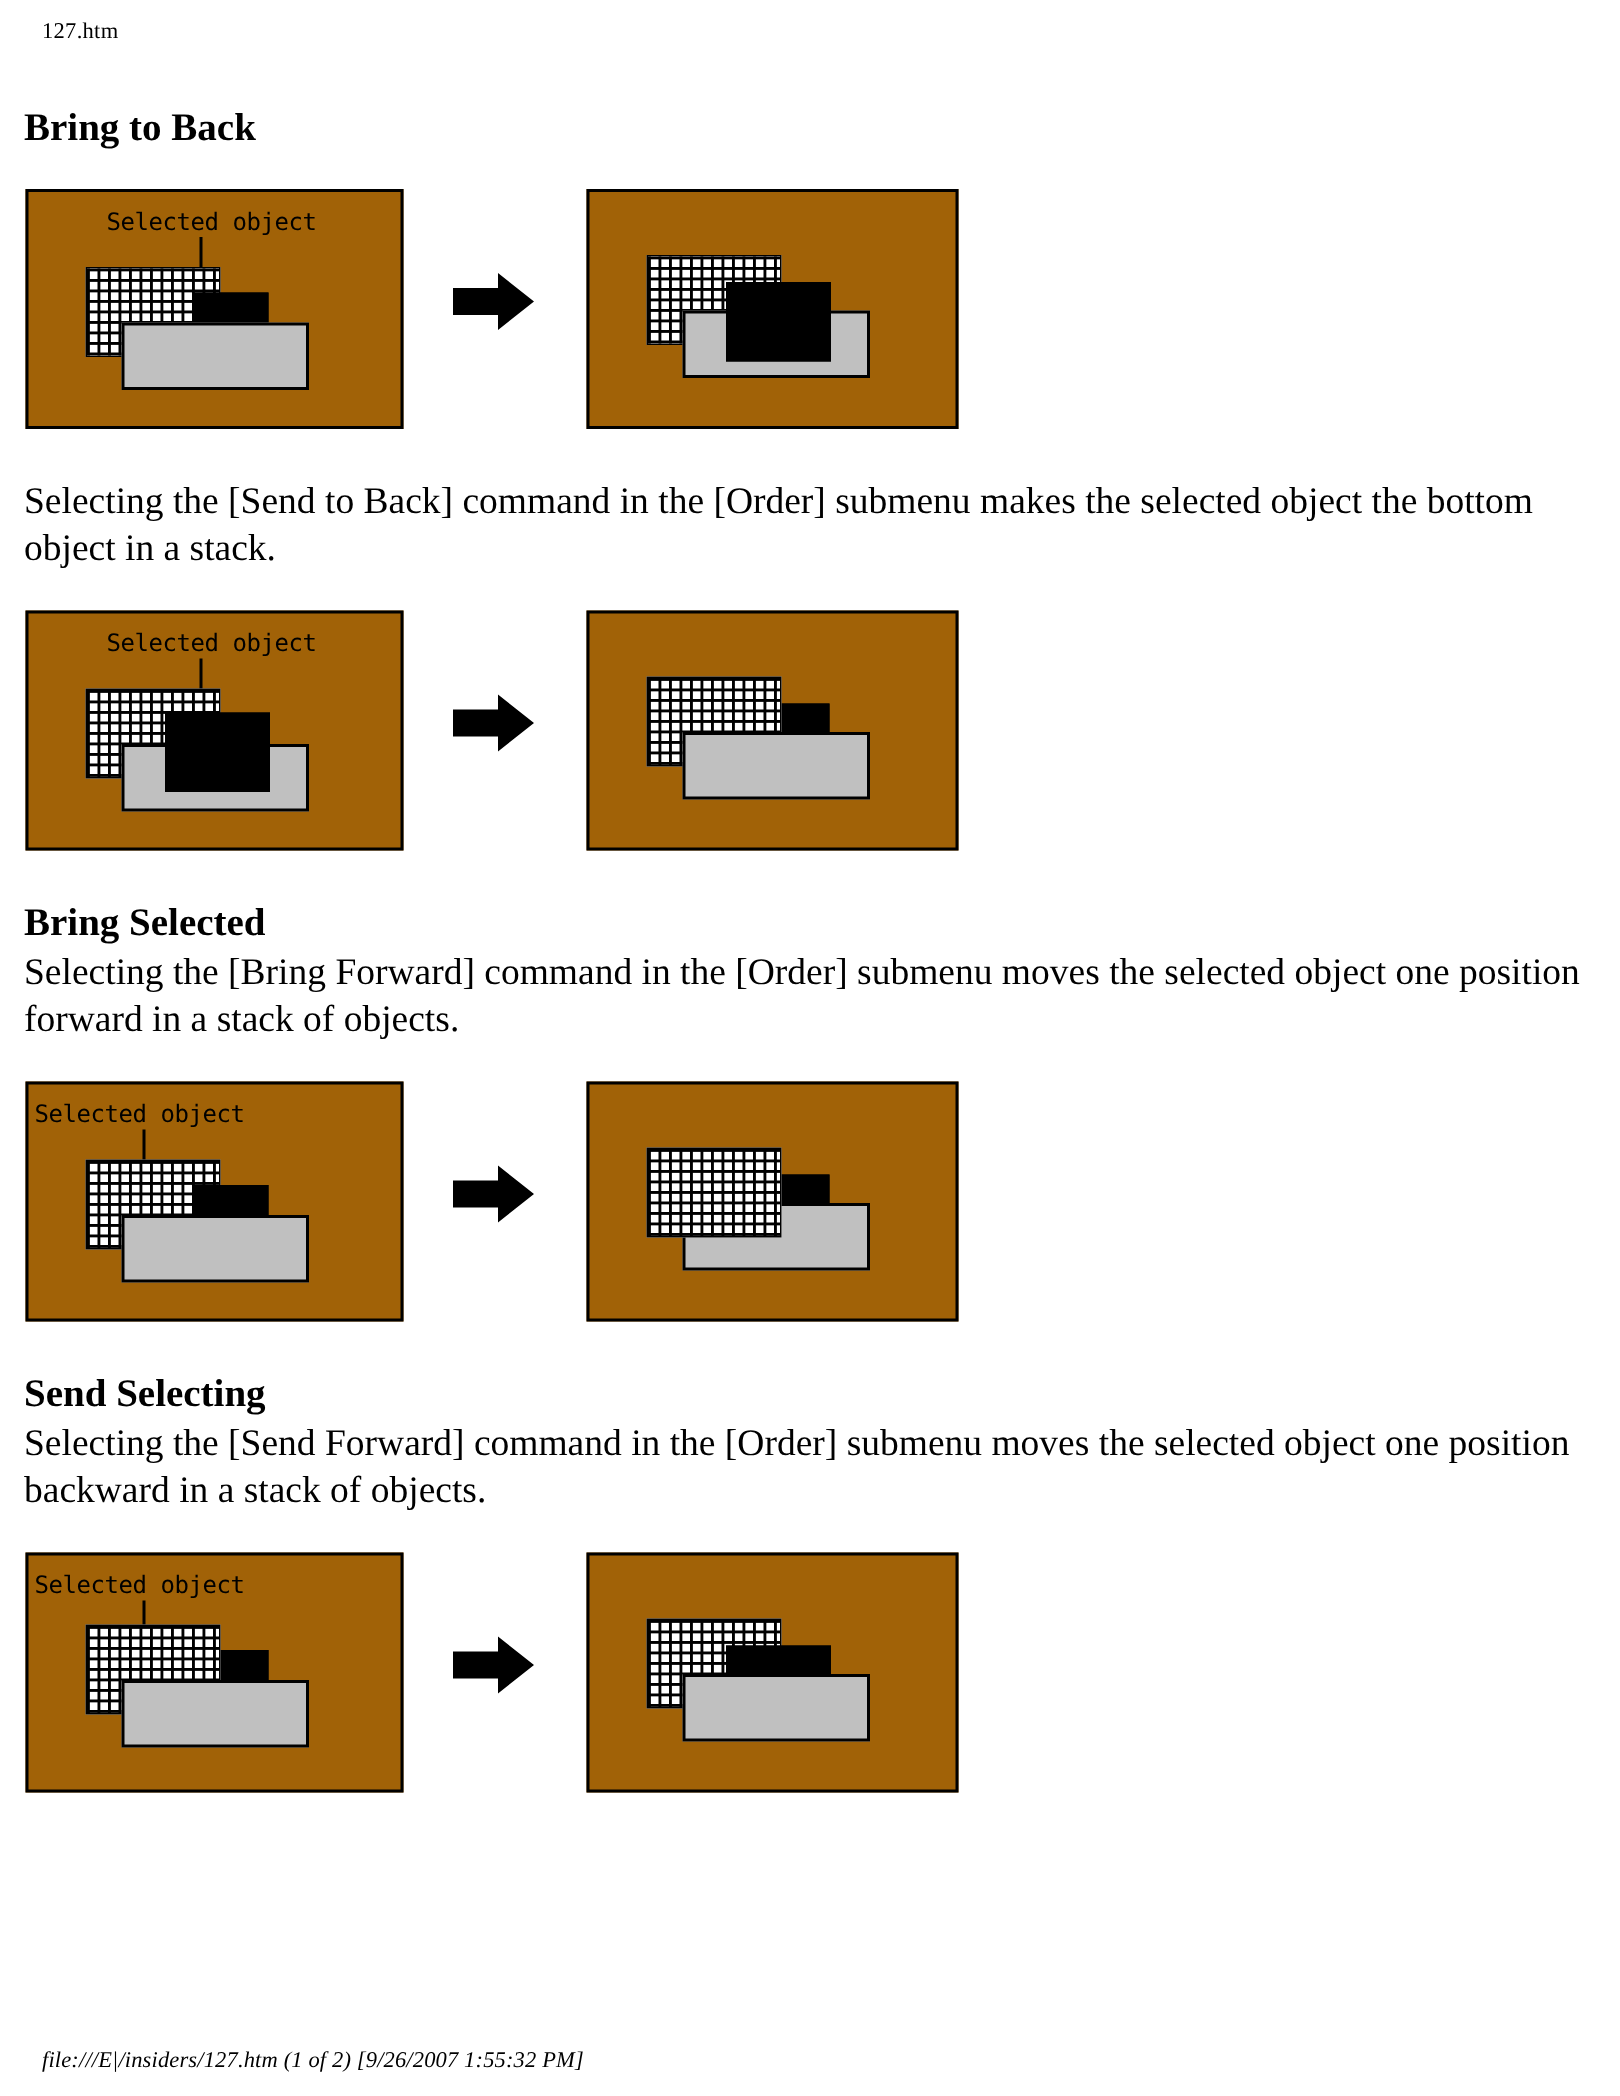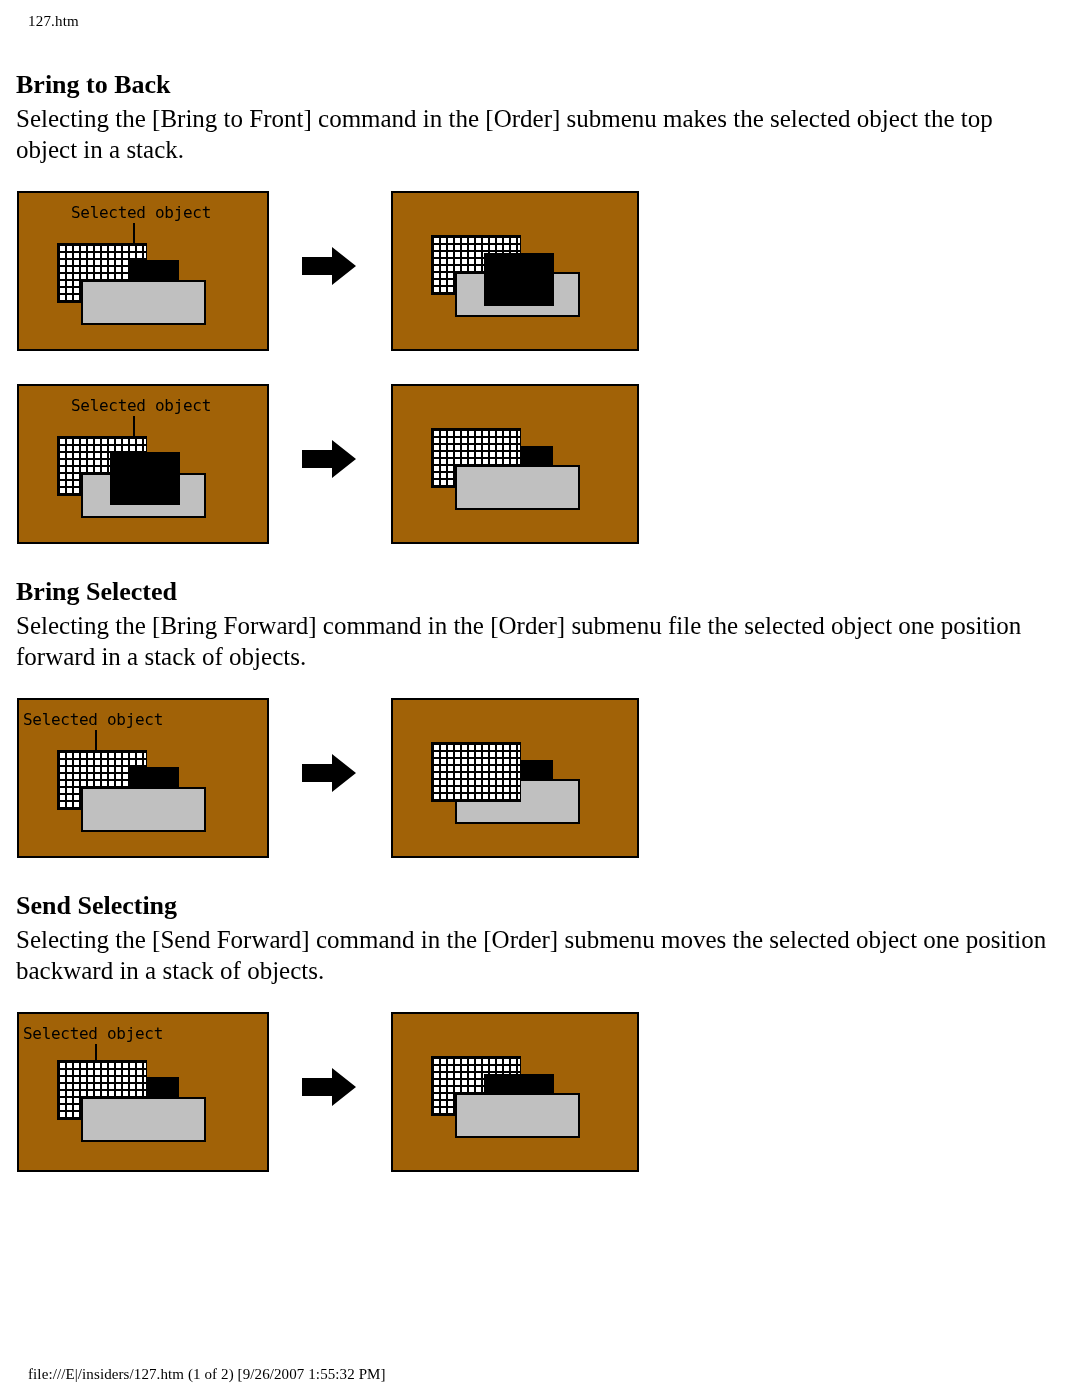--- a/index.html
+++ b/index.html
@@ -37,20 +37,21 @@
   }
   .doc-footer {
     position: absolute;
     bottom: 14px;
     left: 28px;
     font-size: 15px;
     line-height: 18px;
     font-family: "Liberation Serif", "DejaVu Serif", serif;
     color: #000;
     letter-spacing: 0.1px;
+    font-style: italic;
   }
 
   
   .content {
     position: absolute;
     top: 70px;
     left: 16px;
     width: 1048px;
   }
 
@@ -154,21 +155,20 @@
 <body>
 
 <div class="page">
 
   <div class="doc-header">127.htm</div>
 
   <div class="content">
 
     <div class="section">
       <h2 class="section-title">Bring to Back</h2>
-      <p class="section-body">Selecting the [Bring to Front] command in the [Order] submenu makes the selected object the top object in a stack.</p>
 
       <div class="figure-row">
 
         <div class="panel before">
           <div class="panel-inner">
             <div class="obj-label" style="left:52px; top:11px;">Selected object</div>
             <div class="leader" style="left:114px; top:30px; height:34px;"></div>
             <div class="shape grid" style="left:38px; top:50px;  width:90px; height:60px; z-index:1;"></div>
             <div class="shape black" style="left:110px; top:67px; width:50px; height:28px; z-index:2;"></div>
             <div class="shape gray" style="left:62px; top:87px;  width:125px; height:45px; z-index:3;"></div>
@@ -186,20 +186,21 @@
             <div class="shape grid" style="left:38px; top:42px;  width:90px; height:60px; z-index:1;"></div>
             <div class="shape gray" style="left:62px; top:79px;  width:125px; height:45px; z-index:2;"></div>
             <div class="shape black" style="left:91px; top:60px;  width:70px; height:53px; z-index:3;"></div>
           </div>
         </div>
 
       </div>
     </div>
 
     <div class="section">
+      <p class="section-body">Selecting the [Send to Back] command in the [Order] submenu makes the selected object the bottom object in a stack.</p>
 
       <div class="figure-row">
 
         <div class="panel before">
           <div class="panel-inner">
             <div class="obj-label" style="left:52px; top:11px;">Selected object</div>
             <div class="leader" style="left:114px; top:30px; height:34px;"></div>
             <div class="shape grid" style="left:38px; top:50px;  width:90px; height:60px; z-index:1;"></div>
             <div class="shape gray" style="left:62px; top:87px;  width:125px; height:45px; z-index:2;"></div>
             <div class="shape black" style="left:91px; top:66px;  width:70px; height:53px; z-index:3;"></div>
@@ -218,21 +219,21 @@
             <div class="shape grid" style="left:38px; top:42px;  width:90px; height:60px; z-index:2;"></div>
             <div class="shape gray" style="left:62px; top:79px;  width:125px; height:45px; z-index:3;"></div>
           </div>
         </div>
 
       </div>
     </div>
 
     <div class="section">
       <h2 class="section-title">Bring Selected</h2>
-      <p class="section-body">Selecting the [Bring Forward] command in the [Order] submenu file the selected object one position forward in a stack of objects.</p>
+      <p class="section-body">Selecting the [Bring Forward] command in the [Order] submenu moves the selected object one position forward in a stack of objects.</p>
 
       <div class="figure-row">
 
         <div class="panel before">
           <div class="panel-inner">
             <div class="obj-label" style="left:4px; top:11px;">Selected object</div>
             <div class="leader" style="left:76px; top:30px; height:26px;"></div>
             <div class="shape grid" style="left:38px; top:50px;  width:90px; height:60px; z-index:1;"></div>
             <div class="shape black" style="left:110px; top:67px; width:50px; height:28px; z-index:2;"></div>
             <div class="shape gray" style="left:62px; top:87px;  width:125px; height:45px; z-index:3;"></div>

